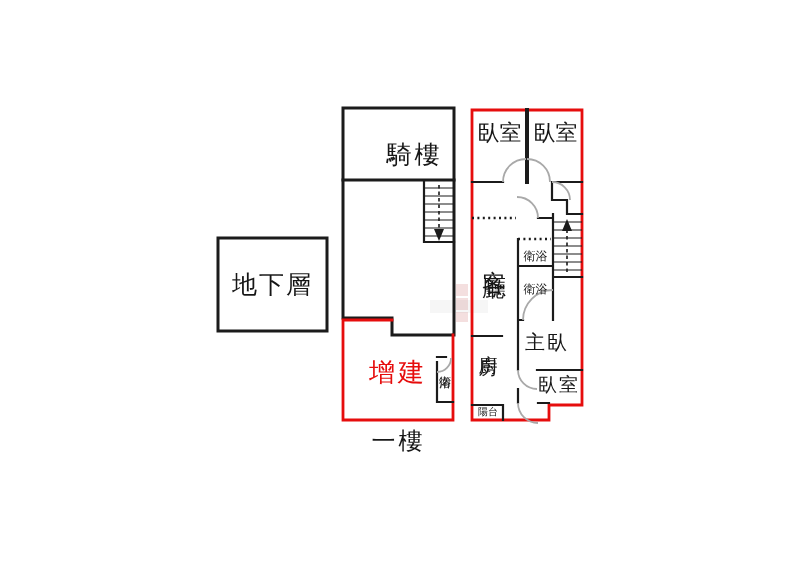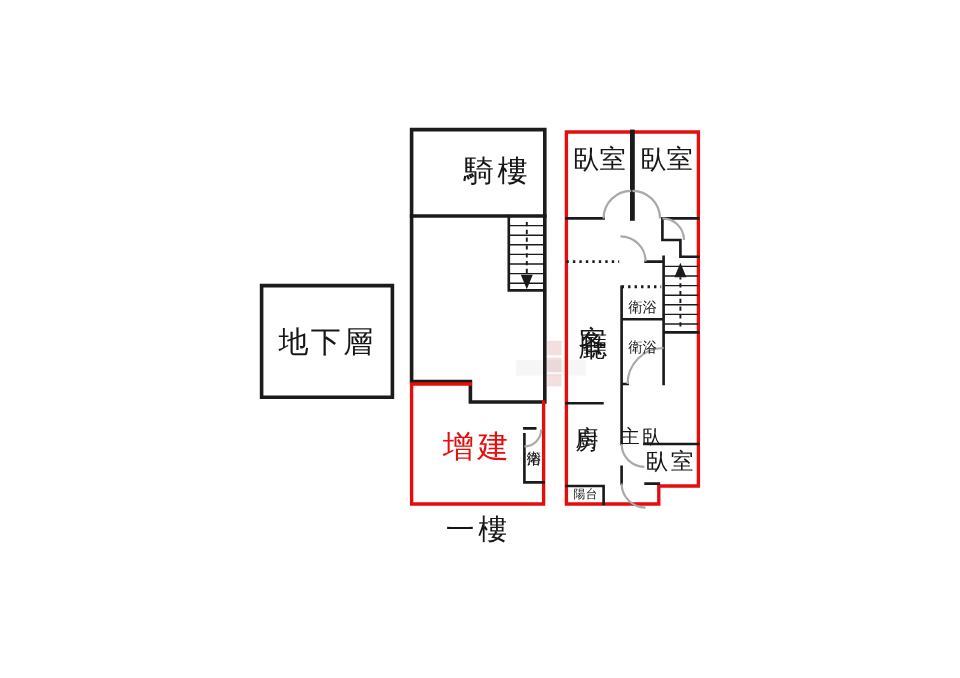--- a/index.html
+++ b/index.html
@@ -25,31 +25,31 @@
   .dotted{stroke:var(--wall);fill:none;stroke-width:2.4;stroke-dasharray:2 3.4;}
   .dash-arrow{stroke:var(--wall);fill:none;stroke-width:1.6;stroke-dasharray:3.5 3;}
   .head{fill:var(--wall);stroke:none;}
   .wm-pink{fill:#d98c8c;opacity:.28;}
   .wm-gray{fill:#888888;opacity:.08;}
   
   .lbl{position:absolute;color:var(--ink);display:flex;align-items:center;justify-content:center;white-space:nowrap;}
   .red-txt{color:var(--addition-red);}
   .vert{writing-mode:vertical-rl;text-orientation:upright;display:block;}
   .lbl-basement{left:218px;top:238px;width:109px;height:93px;font-size:25px;letter-spacing:2px;}
-  .lbl-arcade{left:343px;top:122px;width:111px;height:40px;font-size:25px;letter-spacing:3px;padding-left:16px;}
+  .lbl-arcade{left:343px;top:134px;width:111px;height:40px;font-size:25px;letter-spacing:3px;padding-left:16px;}
   .lbl-storefront{left:343px;top:242px;width:111px;height:30px;font-size:24px;letter-spacing:4px;}
   .lbl-f1-addition{left:343px;top:358px;width:110px;height:28px;font-size:26px;letter-spacing:3px;}
   .lbl-f1-bath{left:436px;top:366px;font-size:12px;letter-spacing:1px;}
   .lbl-f1-caption{left:343px;top:426px;width:111px;height:30px;font-size:24px;letter-spacing:3px;}
   .lbl-bed-tl{left:472px;top:119px;width:55px;height:28px;font-size:22px;}
   .lbl-bed-tr{left:529px;top:119px;width:53px;height:28px;font-size:22px;}
   .lbl-living{left:478px;top:251px;font-size:24px;letter-spacing:4px;}
   .lbl-bath1{left:518px;top:248px;width:35px;height:17px;font-size:12px;}
   .lbl-bath2{left:518px;top:281px;width:35px;height:17px;font-size:12px;}
-  .lbl-master{left:504px;top:330px;width:62px;height:25px;font-size:16px;letter-spacing:2px;margin-top:22px;}
+  .lbl-master{left:516px;top:330px;width:62px;height:25px;font-size:20px;letter-spacing:2px;}
   .lbl-kitchen{left:476px;top:339px;font-size:19px;letter-spacing:2px;}
   .lbl-bed-low{left:533px;top:373px;width:52px;height:23px;font-size:19px;letter-spacing:2px;}
   .lbl-balcony{left:473px;top:404px;width:30px;height:16px;font-size:10px;}
   .lbl-mezz-caption{left:467px;top:427px;width:120px;height:30px;font-size:26px;letter-spacing:1px;}
 </style>
 </head>
 <body>
 
 <div id="stage">
 

